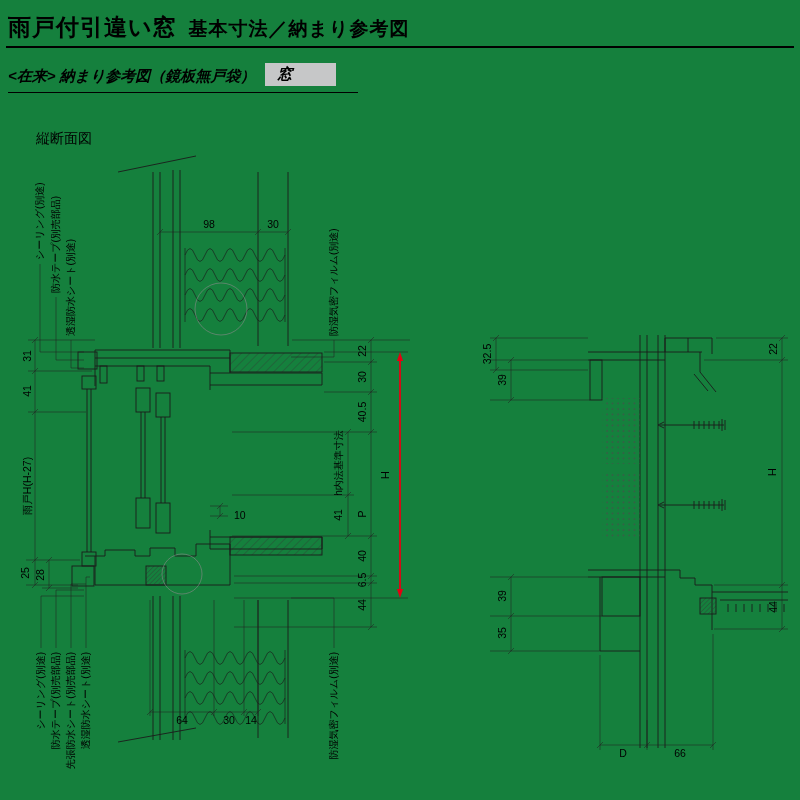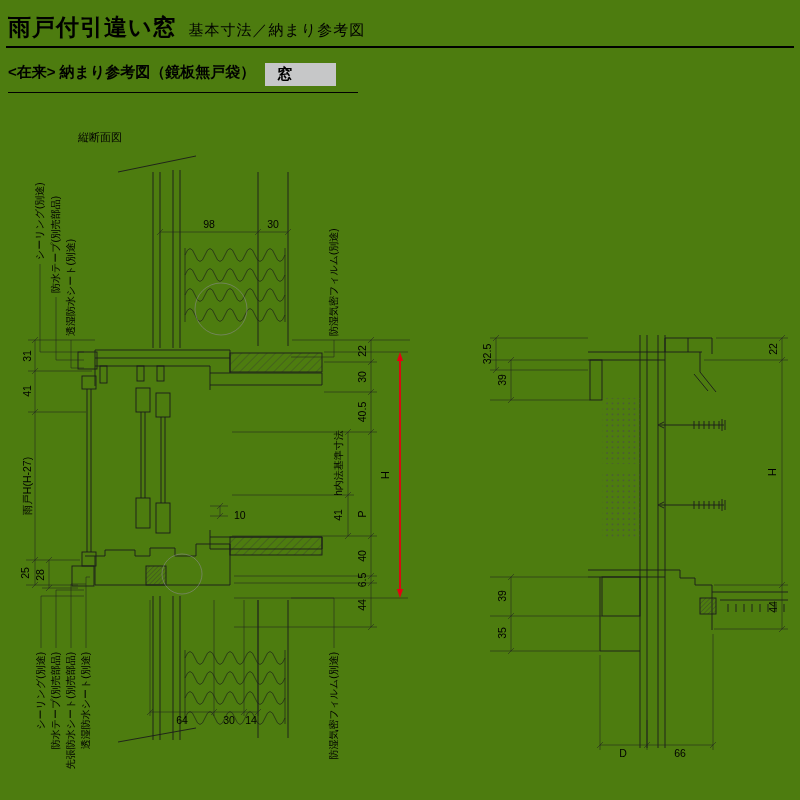--- a/index.html
+++ b/index.html
@@ -1,31 +1,31 @@
 <!DOCTYPE html>
 <html><head>
 <meta charset="utf-8">
 <style>
   * { margin:0; padding:0; box-sizing:border-box; }
   html,body { background:#fff; }
   body { width:800px; height:800px; font-family:"Liberation Sans","DejaVu Sans",sans-serif; color:#000; }
-  .page { position:relative; width:800px; height:800px; background:#4d7c0f; overflow:hidden; }
+  .page { position:relative; width:800px; height:800px; background:#15803d; overflow:hidden; }
 
   .title-row { position:absolute; left:8px; top:12px; display:flex; align-items:baseline; gap:12px; }
   .title-main { font-size:23px; font-weight:bold; letter-spacing:1px; }
-  .title-sub  { font-size:15px; font-weight:normal; letter-spacing:1px;text-align:right; }
+  .title-sub  { font-size:19px; font-weight:bold; letter-spacing:1px;text-align:right; }
   .title-rule { position:absolute; left:6px; top:46px; width:788px; height:2px; background:#000; }
 
-  .category-row { position:absolute; left:8px; top:63px; width:350px; display:flex; align-items:flex-start;
-                  border-bottom:1px solid #000; padding-bottom:6px; }
+  .category-row { position:absolute; left:8px; top:63px; width:350px; display:flex; align-items:flex-end;
+                  border-bottom:1px solid #000; padding-bottom:6px;font-style:italic; }
   .cat-prefix, .cat-text { font-size:15px; font-weight:bold; white-space:nowrap; }
   .cat-text { margin-left:4px; }
   .cat-badge { margin-left:10px; background:#c6c7c8; font-size:15px; font-weight:bold; padding:2px 44px 2px 12px; }
 
-  .section-label { position:absolute; left:36px; top:130px; font-size:11px;margin-left:42px; }
+  .section-label { position:absolute; left:36px; top:130px; font-size:14px; }
 
   svg.drawing { position:absolute; left:0; top:150px; }
   g.obj   { fill:none; stroke:#1b1b1b; stroke-width:0.9; }
   g.fine  { fill:none; stroke:#1b1b1b; stroke-width:0.65; }
   g.call  { fill:none; stroke:#8a8a8a; stroke-width:0.6; }
   g.dim   { fill:none; stroke:#232323; stroke-width:0.55; }
   text { font-family:"Liberation Sans","DejaVu Sans",sans-serif; font-size:10px; fill:#000; stroke:none; }
   text.dimnum { font-size:10.5px; }
   text.big { font-size:11.5px; }
 </style>

